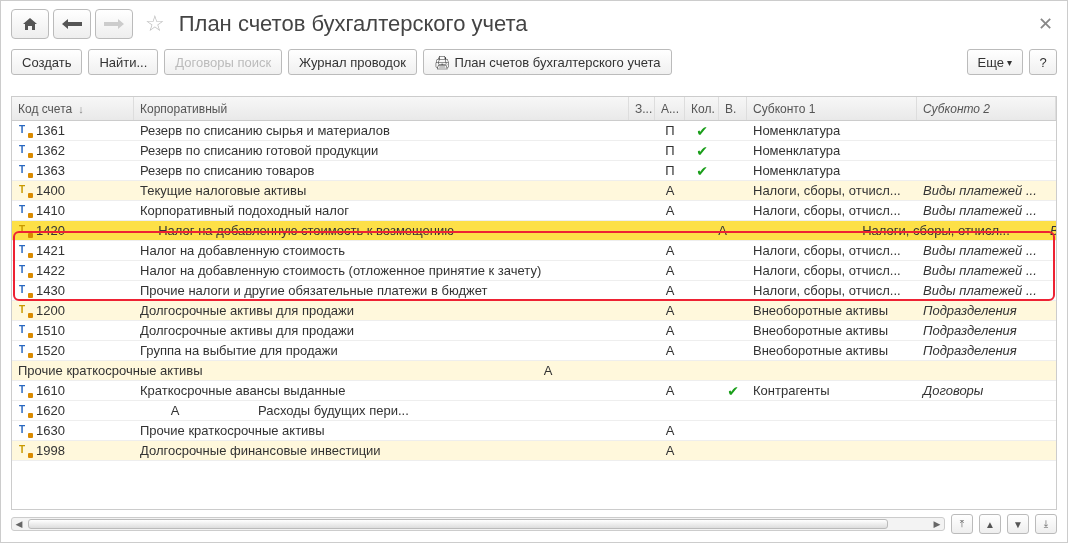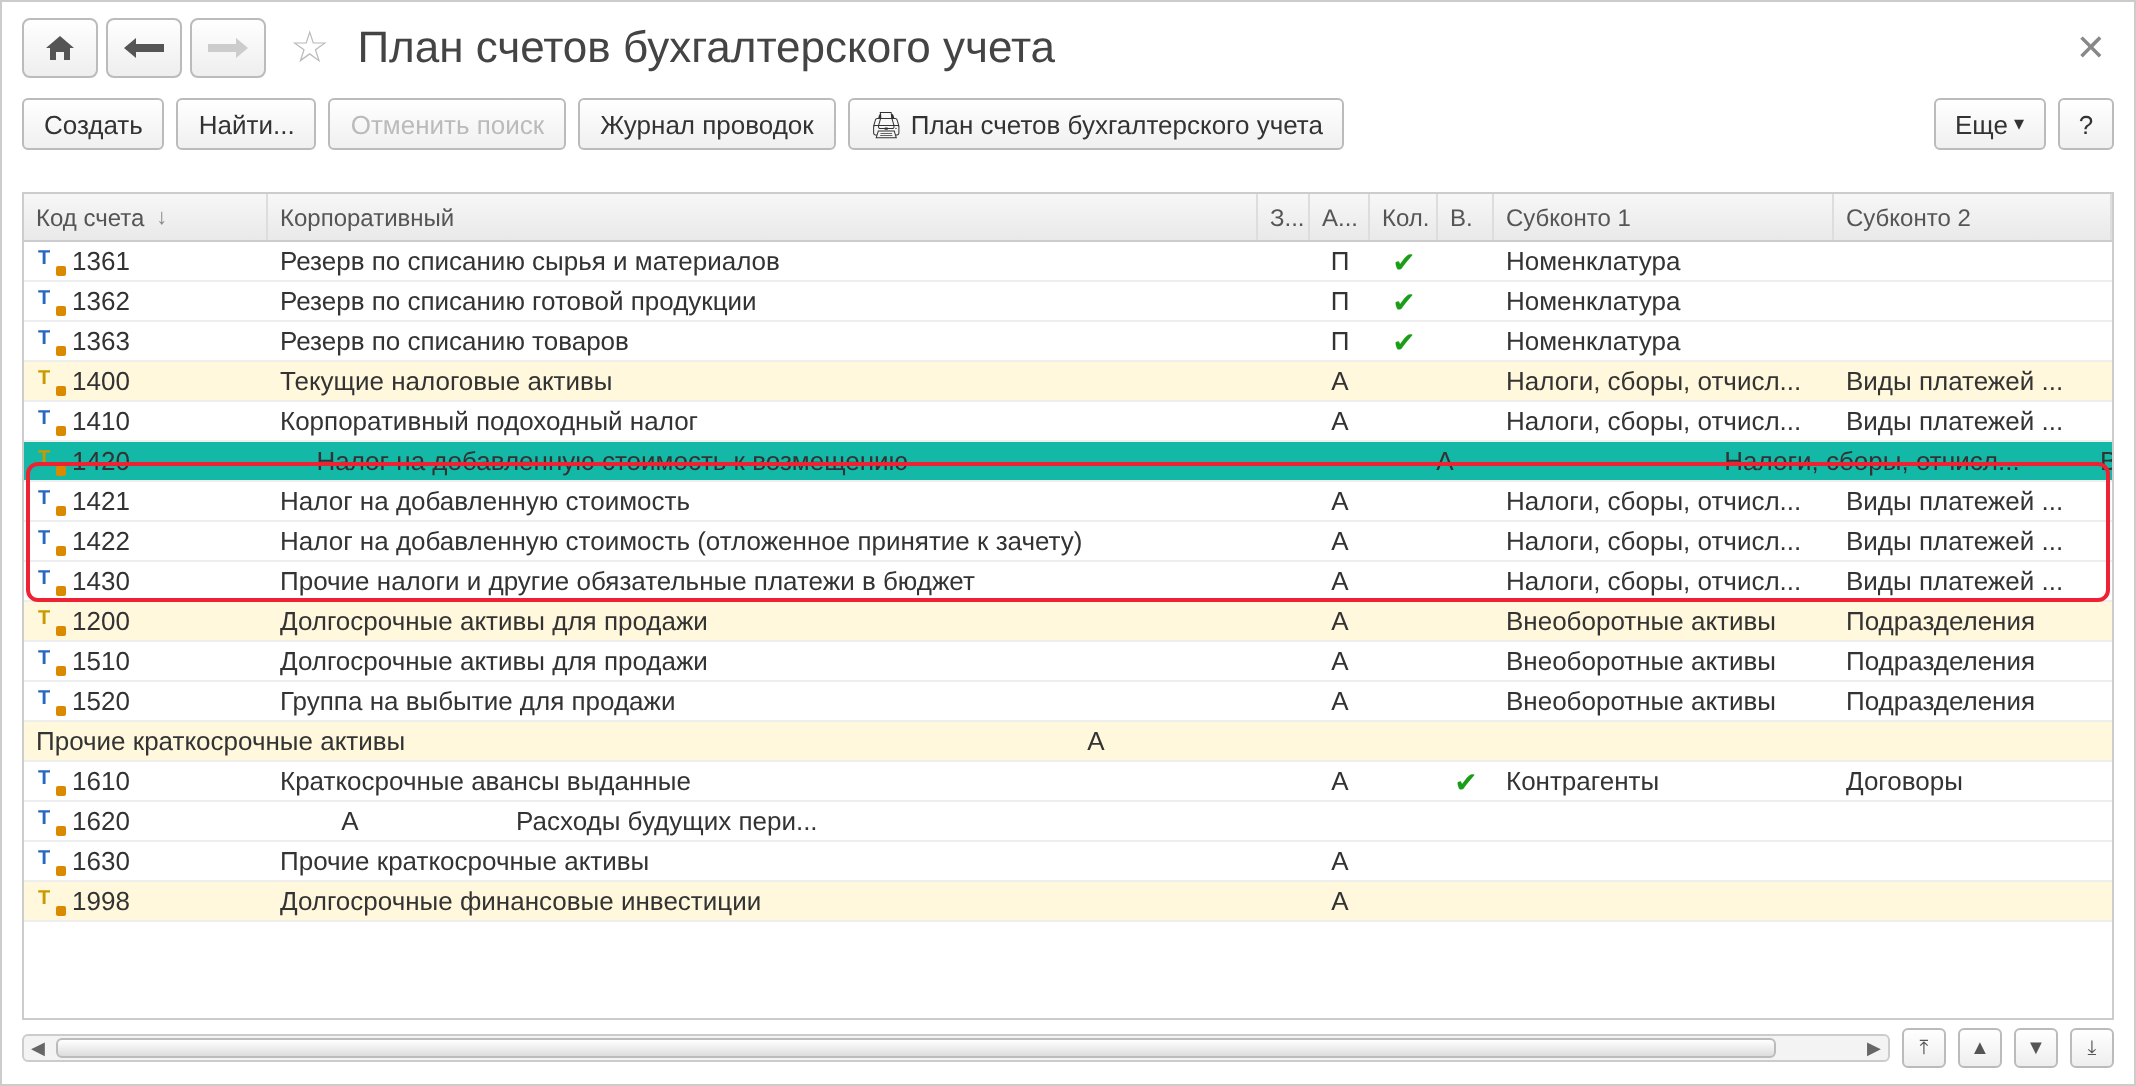--- a/index.html
+++ b/index.html
@@ -25,26 +25,26 @@
 .grid-head { display: flex; background: linear-gradient(#f7f7f7,#e9e9e9); border-bottom: 1px solid #ccc; height: 24px; }
 .gh { border-right: 1px solid #ddd; padding: 3px 6px; font-size: 12px; color: #555; display: flex; align-items: center; overflow: hidden; white-space: nowrap; }
 .gh.sort::after { content: "↓"; margin-left: 6px; color: #888; font-size: 11px; }
 .col-code { width: 122px; }
 .col-name { width: 495px; }
 .col-z { width: 26px; }
 .col-a { width: 30px; }
 .col-kol { width: 34px; }
 .col-v { width: 28px; }
 .col-s1 { width: 170px; }
-.col-s2 { flex: 1; }
+.col-s2 { flex: 1; font-style: italic; }
 
 .grid-body { flex: 1; overflow: hidden; position: relative; }
 .row { display: flex; height: 20px; border-bottom: 1px solid #eee; align-items: center; }
 .row.group { background: #fff8dc; }
-.row.selected { background: #14b8a6; gap: 19px; }
+.row.selected { background: #fde047; gap: 19px; }
 .cell { padding: 0 6px; font-size: 13px; color: #333; overflow: hidden; white-space: nowrap; text-overflow: ellipsis; display: flex; align-items: center; height: 100%; }
 .cell.col-a, .cell.col-kol { justify-content: center; }
 .cell.col-v { justify-content: center; }
 .icon-t { width: 14px; height: 12px; display: inline-block; margin-right: 4px; position: relative; }
 .icon-t::before { content: "T"; font-size: 10px; font-weight: bold; position: absolute; left: 1px; top: -1px; }
 .icon-t.blue::before { color: #2968c0; }
 .icon-t.gold::before { color: #c99a00; }
 .icon-t .dot { position: absolute; width: 5px; height: 5px; background: #d98a00; border-radius: 1px; right: -1px; bottom: -1px; }
 .check { color: #1a9e1a; font-size: 14px; }
 
@@ -80,21 +80,21 @@
       </div>
     </div>
     <span class="star">☆</span>
     <span class="title">План счетов бухгалтерского учета</span>
     <span class="close-x">✕</span>
   </div>
 
   <div class="toolbar-row">
     <div class="btn">Создать</div>
     <div class="btn">Найти...</div>
-    <div class="btn disabled">Отменить поиск</div>
+    <div class="btn disabled">Договоры поиск</div>
     <div class="btn">Журнал проводок</div>
     <div class="btn">
       <span class="printer">🖨</span>
       <span>План счетов бухгалтерского учета</span>
     </div>
     <div class="spacer"></div>
     <div class="btn more">Еще</div>
     <div class="btn help">?</div>
   </div>
 

